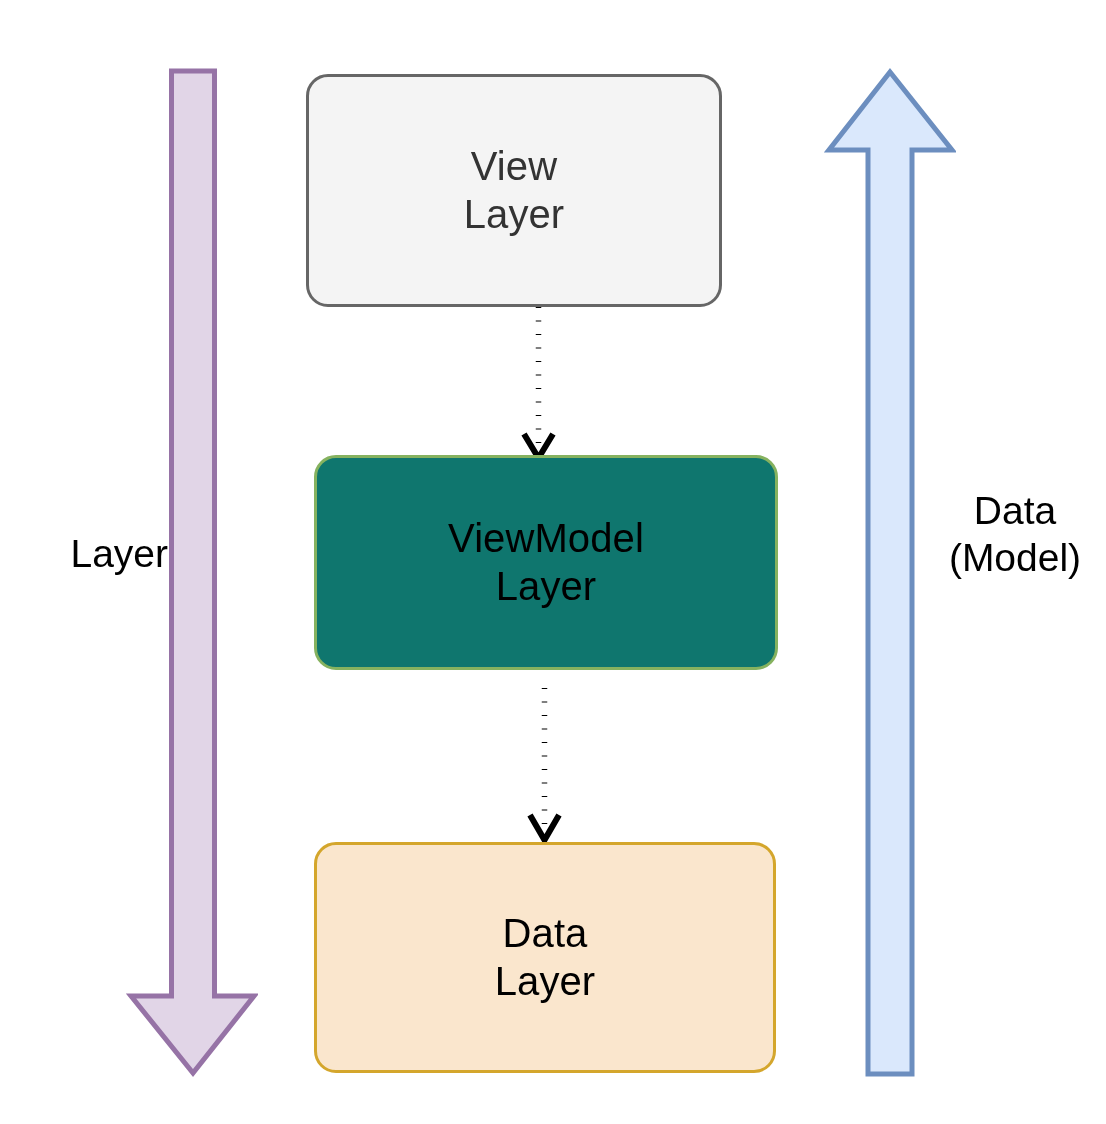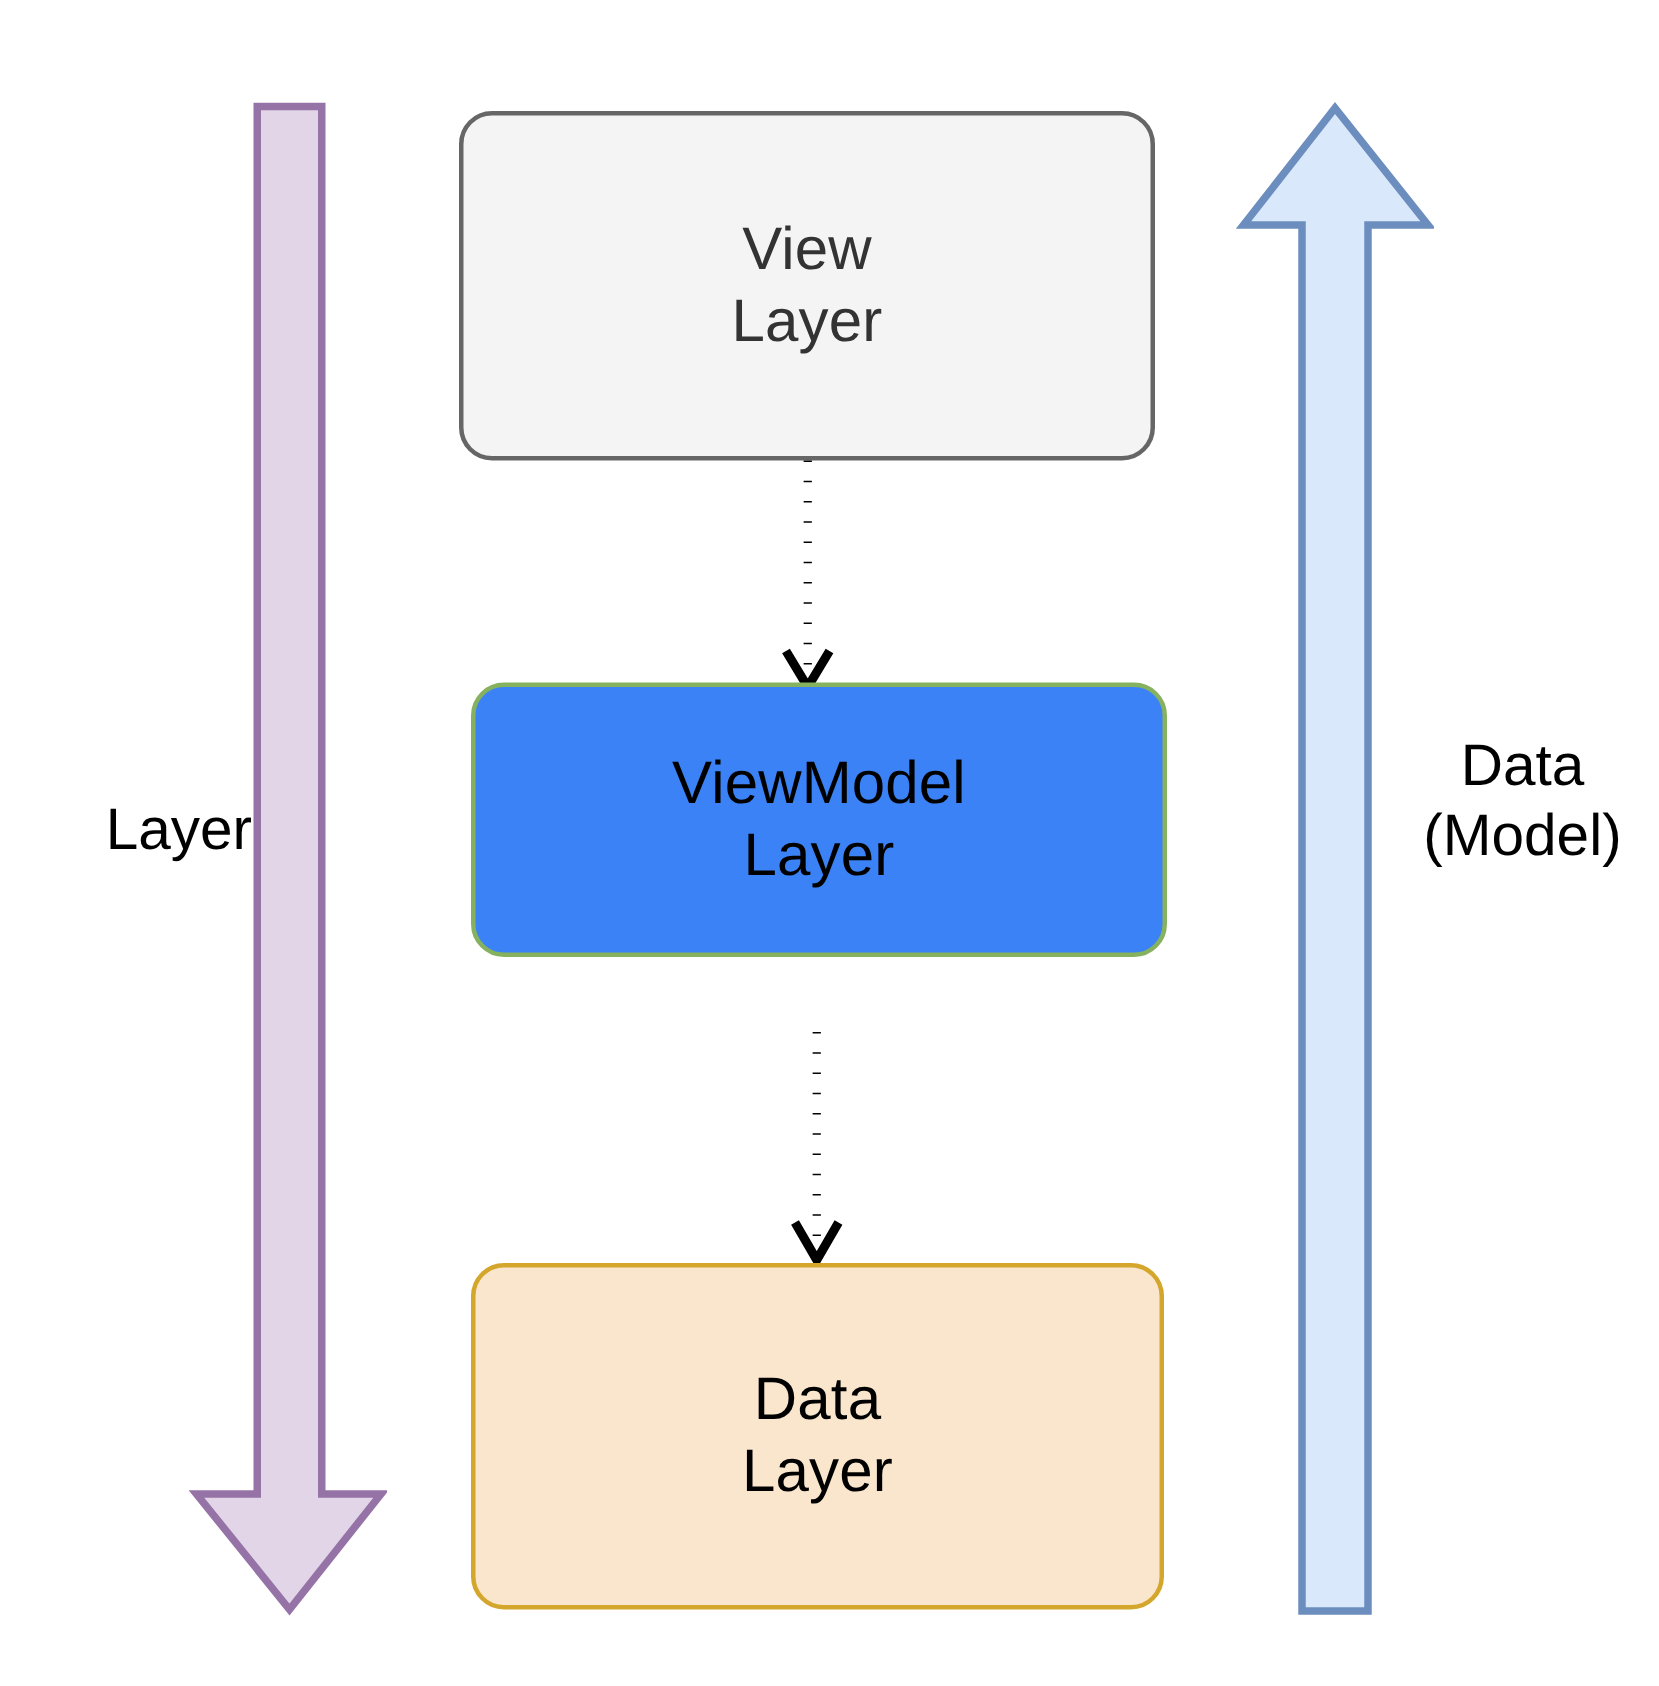--- a/index.html
+++ b/index.html
@@ -33,33 +33,33 @@
   .layer-label {
     font-size: 40px;
     line-height: 1.18;
     white-space: pre-line;
     letter-spacing: 0.1px;
   }
 
   #box-view {
     left: 306px;
     top: 74px;
-    width: 464px;
+    width: 416px;
     height: 233px;
     background: #f4f4f4;
     border-color: #666666;
   }
   #box-view .layer-label { color: #333333; }
 
   #box-viewmodel {
     left: 314px;
     top: 455px;
     width: 464px;
-    height: 183px;
-    background: #3b82f6;
+    height: 215px;
+    background: #0f766e;
     border-color: #86b25f;
   }
   #box-viewmodel .layer-label { color: #000000; }
 
   #box-data {
     left: 314px;
     top: 842px;
     width: 462px;
     height: 231px;
     background: #fae6cd;

